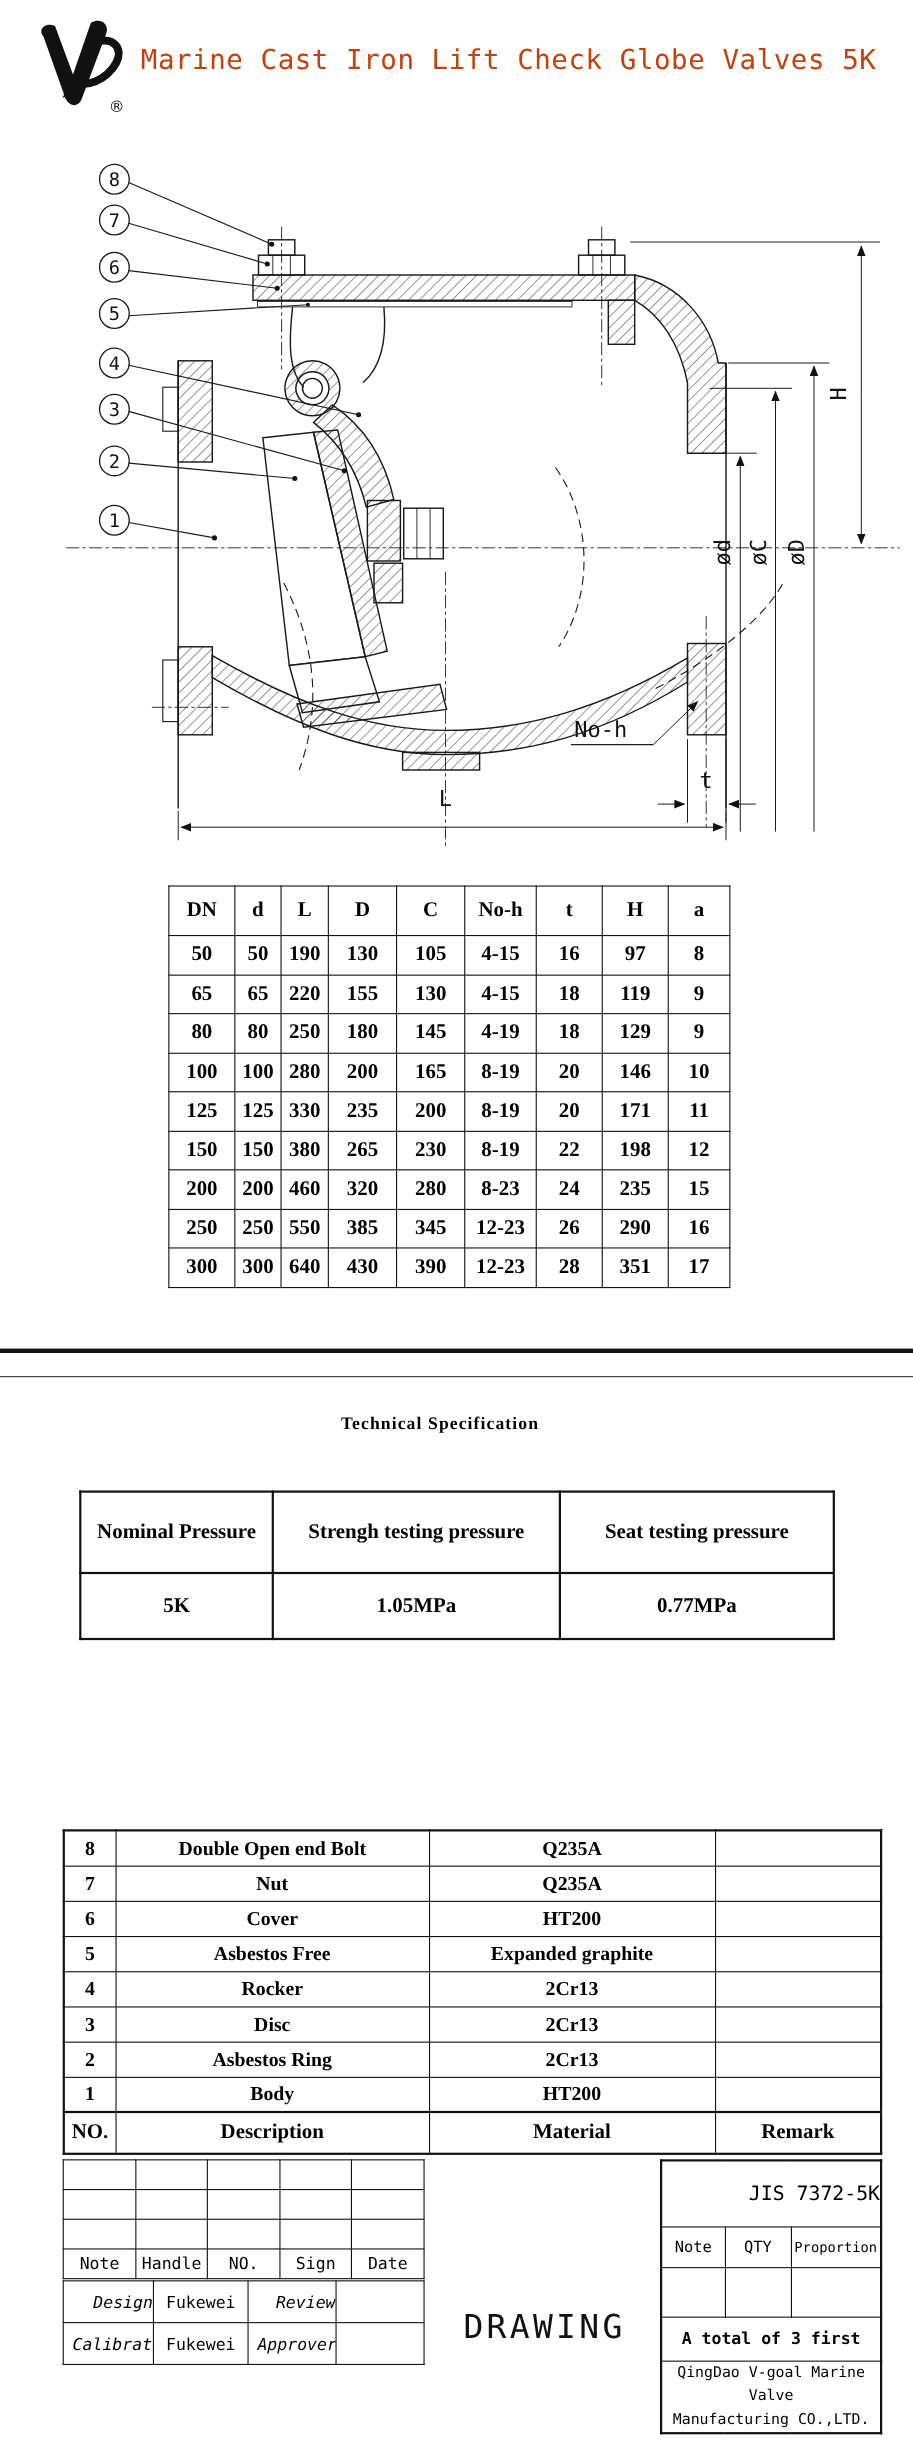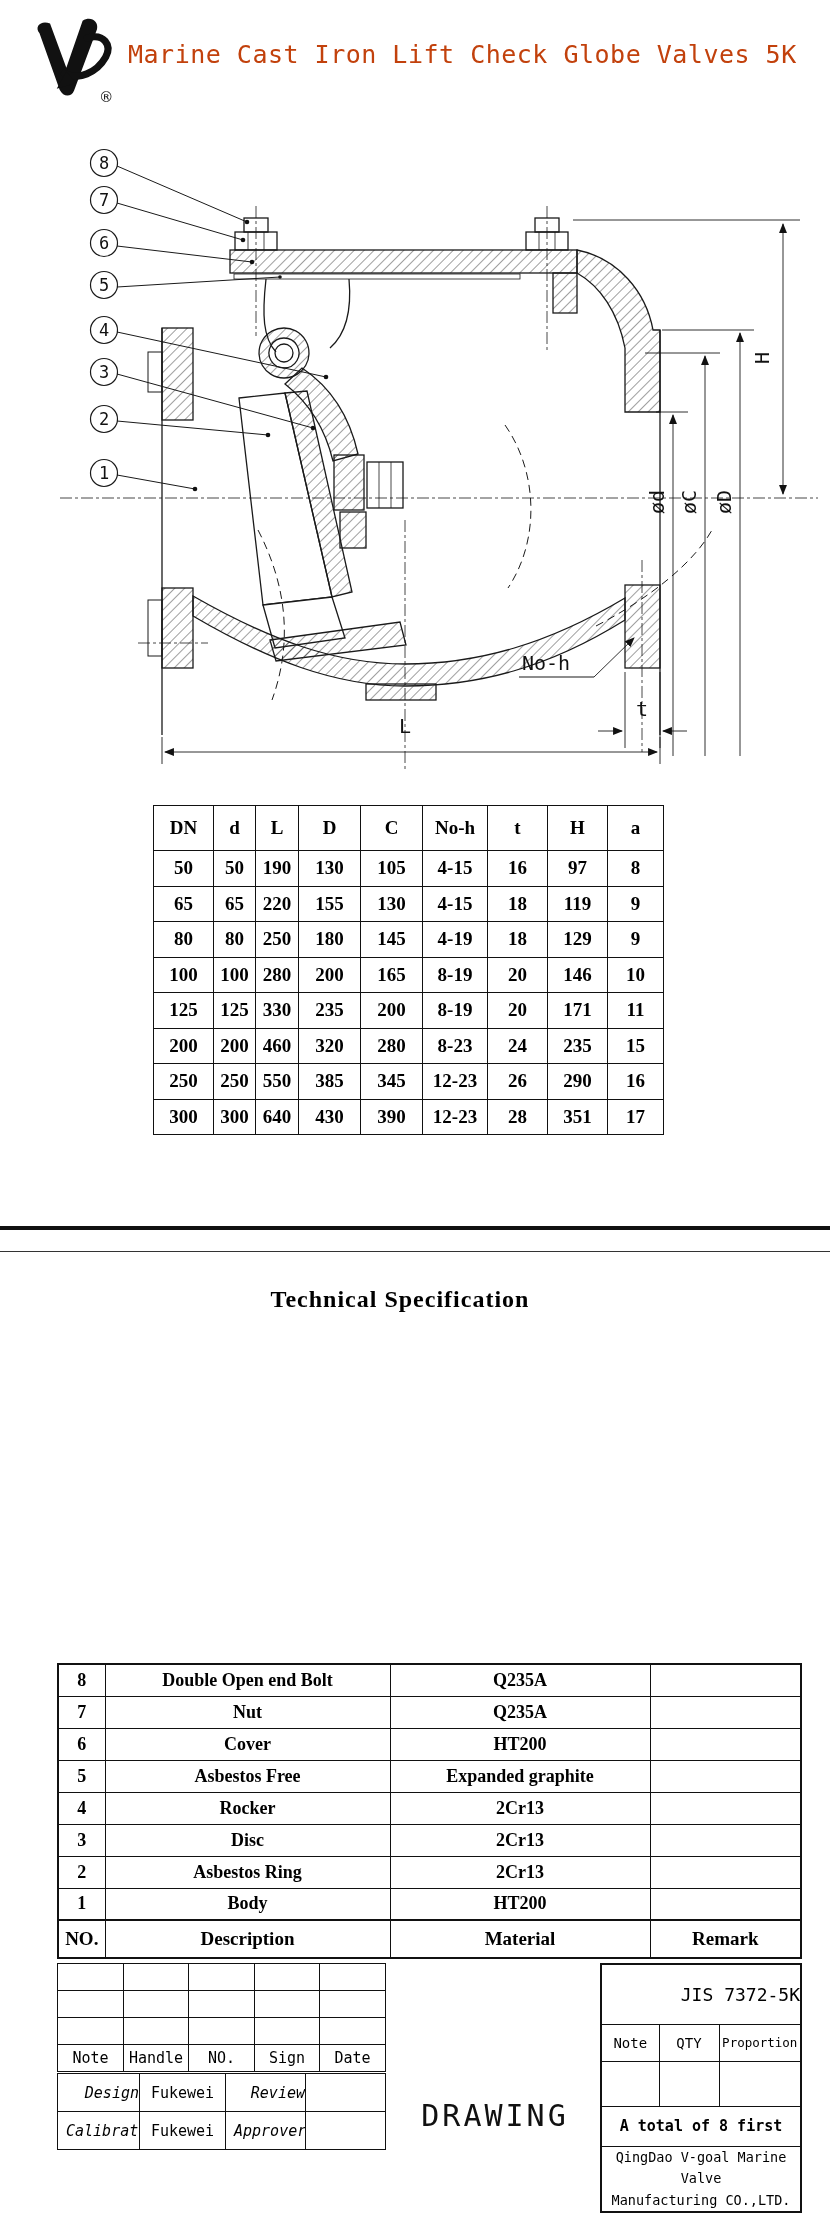--- a/index.html
+++ b/index.html
@@ -21,21 +21,21 @@
   .btbl td{border:1.5px solid #111;font-family:"Liberation Serif","DejaVu Serif",serif;
            font-weight:bold;text-align:center;vertical-align:middle;color:#000;}
   .dim-table{left:153px;top:805px;width:510px;}
   .dim-table td{font-size:19px;}
   .dim-table tr{height:35.5px;}
   .dim-table tr.hd{height:45px;}
   .sep-thick{left:0;top:1226px;width:830px;height:4px;background:#111;}
   .sep-thin{left:0;top:1251px;width:830px;height:1px;background:#333;}
   .spec-title{left:0;top:1286px;width:800px;text-align:center;
               font-family:"Liberation Serif","DejaVu Serif",serif;font-weight:bold;
-              font-size:24px;color:#000;letter-spacing:1px;}
+              font-size:16px;color:#000;letter-spacing:1px;}
   .spec-table{left:72px;top:1355px;width:685px;}
   .spec-table td{border:2px solid #111;font-size:19px;}
   .spec-table tr.hd{height:74px;}
   .spec-table tr.vl{height:60px;}
   .parts-table{left:57px;top:1663px;width:743px;border:2.5px solid #111;}
   .parts-table td{font-size:18px;}
   .parts-table tr{height:32px;}
   .parts-table tr.foot{height:38px;}
   .parts-table tr.foot td{border-top:2.5px solid #111;font-size:19px;}
   
@@ -322,20 +322,31 @@
           <td>125</td>
           <td>330</td>
           <td>235</td>
           <td>200</td>
           <td>8-19</td>
           <td>20</td>
           <td>171</td>
           <td>11</td>
         </tr>
     <tr>
+          <td>150</td>
+          <td>150</td>
+          <td>380</td>
+          <td>265</td>
+          <td>230</td>
+          <td>8-19</td>
+          <td>22</td>
+          <td>198</td>
+          <td>12</td>
+        </tr>
+    <tr>
           <td>200</td>
           <td>200</td>
           <td>460</td>
           <td>320</td>
           <td>280</td>
           <td>8-23</td>
           <td>24</td>
           <td>235</td>
           <td>15</td>
         </tr>
@@ -361,20 +372,39 @@
           <td>351</td>
           <td>17</td>
         </tr>
   </tbody>
     </table>
 
   <div class="abs sep-thick"></div>
   <div class="abs sep-thin"></div>
 
   <div class="abs spec-title">Technical Specification</div>
+  <table class="abs btbl spec-table">
+    <colgroup>
+        <col style="width:175px">
+        <col style="width:261px">
+        <col style="width:249px">
+      </colgroup>
+    <tbody>
+        <tr class="hd">
+      <td>Nominal Pressure</td>
+      <td>Strengh testing pressure</td>
+      <td>Seat testing pressure</td>
+    </tr>
+    <tr class="vl">
+      <td>5K</td>
+      <td>1.05MPa</td>
+      <td>0.77MPa</td>
+    </tr>
+  </tbody>
+    </table>
 
   <table class="abs btbl parts-table">
     <colgroup>
         <col style="width:47px">
         <col style="width:285px">
         <col style="width:260px">
         <col style="width:151px">
       </colgroup>
     <tbody>
         <tr>
@@ -512,21 +542,21 @@
       <td>Note</td>
       <td>QTY</td>
       <td class="prop">Proportion</td>
     </tr>
     <tr class="em">
       <td></td>
       <td></td>
       <td></td>
     </tr>
     <tr class="tot">
-      <td colspan="3">A total of 8 first</td>
+      <td colspan="3">A total of 3 first</td>
     </tr>
     <tr class="co">
       <td colspan="3">
         <div>QingDao V-goal Marine Valve</div>
         <div>Manufacturing CO.,LTD.</div>
       </td>
     </tr>
   </tbody>
     </table>
 

